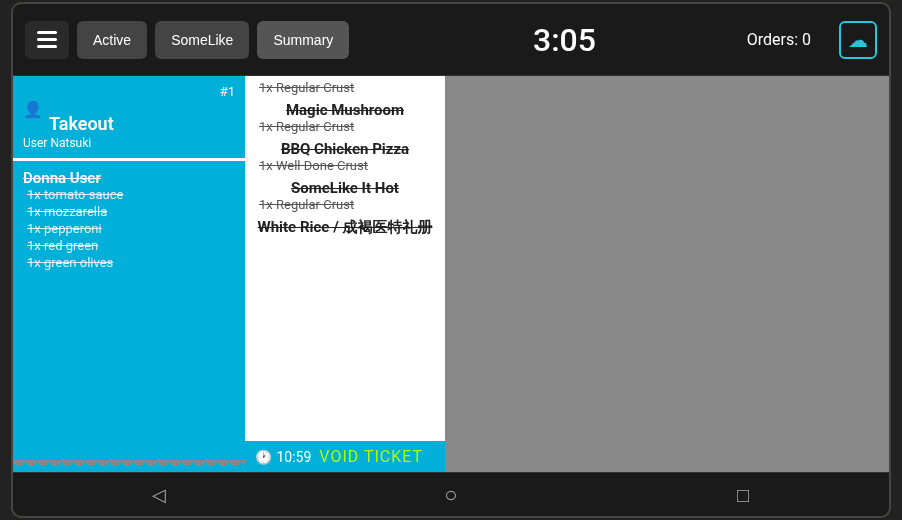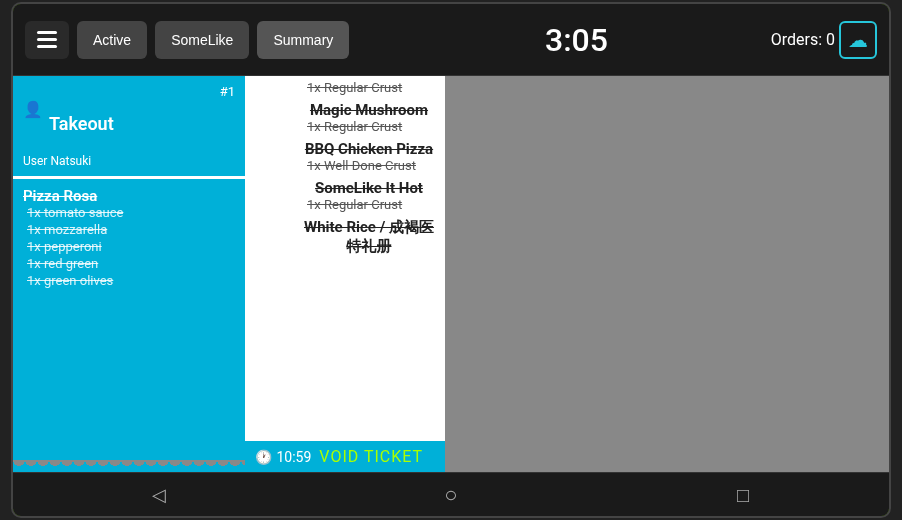--- a/index.html
+++ b/index.html
@@ -76,21 +76,21 @@
       flex: 1;
       text-align: center;
       color: white;
       font-size: 32px;
       font-weight: 500;
       margin-left: 33px;
     }
     .top-bar-right {
       display: flex;
       align-items: center;
-      gap: 4px;
+      gap: 28px;
       color: white;
       font-size: 16px;
     }
     .cloud-btn {
       width: 38px;
       height: 38px;
       border: 2px solid #26c6da;
       border-radius: 6px;
       display: flex;
       align-items: center;
@@ -138,21 +138,21 @@
       font-weight: 600;
       margin-top: 29px;
     }
     .ticket-num {
       color: white;
       font-size: 13px;
     }
     .user-name {
       color: white;
       font-size: 12px;
-      margin-top: 20px;
+      margin-top: 2px;
     }
     .takeout-divider {
       height: 3px;
       background: white;
       margin: 4px 0;
     }
     .takeout-items {
       flex: 1;
       padding: 4px 10px;
       overflow-y: auto;
@@ -182,21 +182,20 @@
       width: 200px;
       background: white;
       display: flex;
       flex-direction: column;
       flex-shrink: 0;
     }
     .order-items {
       flex: 1;
       overflow-y: auto;
       padding: 4px 10px;
-      margin-left: 48px;
     }
     .order-item-name {
       font-size: 15px;
       font-weight: 700;
       color: #222;
       text-decoration: line-through;
       margin-top: 6px;
       text-align: center;
     }
     .order-item-sub {
@@ -301,21 +300,21 @@
           <div class="takeout-title-row">
             <span class="person-icon">👤</span>
             <span class="takeout-title">Takeout</span>
           </div>
           <div class="user-name">User Natsuki</div>
         </div>
         <span class="ticket-num">#1</span>
       </div>
       <div class="takeout-divider"></div>
       <div class="takeout-items">
-        <div class="item-name">Pizza Rosa</div>
+        <div class="item-name">Donna User</div>
         <div class="item-sub">1x tomato sauce</div>
         <div class="item-sub">1x mozzarella</div>
         <div class="item-sub">1x pepperoni</div>
         <div class="item-sub">1x red green</div>
         <div class="item-sub">1x green olives</div>
       </div>
       <div class="wavy-border"></div>
     </div>
 
     <div class="order-detail-panel">

